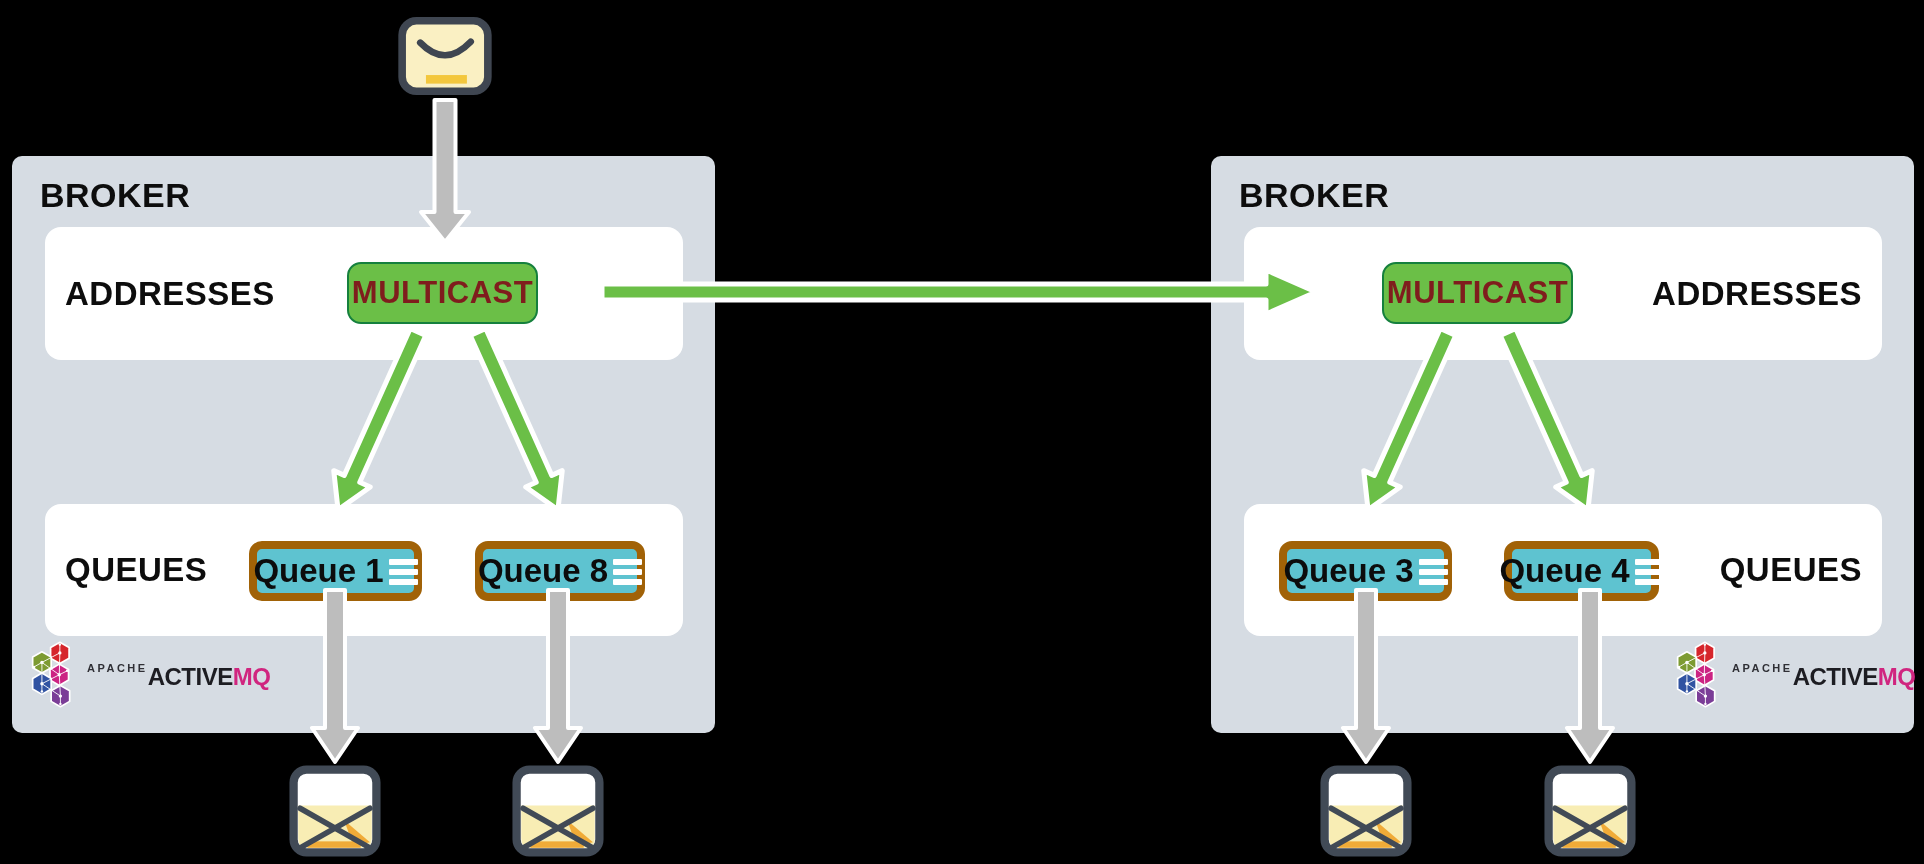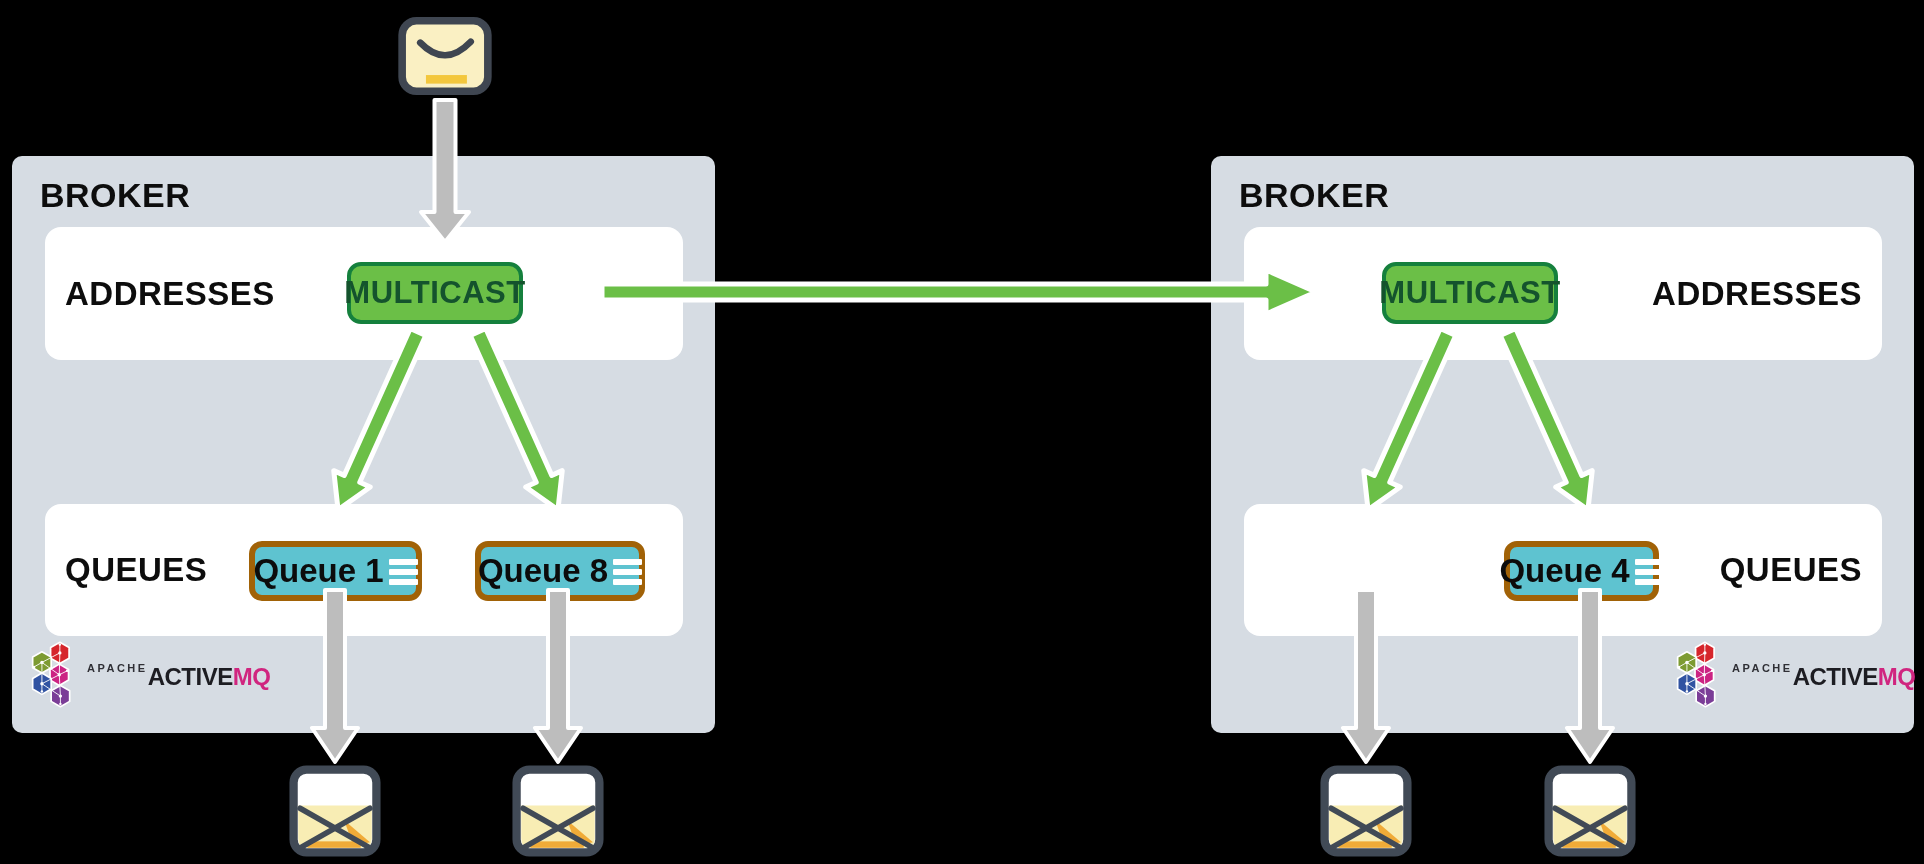--- a/index.html
+++ b/index.html
@@ -23,28 +23,28 @@
   .queues-panel{top:348px;height:132px;}
 
   .section-label{font-size:33px;font-weight:800;color:var(--text);letter-spacing:.5px;white-space:nowrap;}
   .panel .section-label{position:absolute;top:50%;transform:translateY(-50%);}
   .label-left{left:20px;}
   .label-right{right:20px;}
   .bindings-label{position:absolute;top:408px;}
   .broker-left .bindings-label{left:55px;}
   .broker-right .bindings-label{right:55px;}
 
-  .multicast-btn{position:absolute;top:35px;width:176px;height:62px;background:var(--green);
-    border:4px solid #15803d;border-radius:14px;display:flex;align-items:center;justify-content:center;
-    font-size:31px;font-weight:800;color:#14532d;letter-spacing:.5px;}
+  .multicast-btn{position:absolute;top:35px;width:191px;height:62px;background:var(--green);
+    border:2px solid #15803d;border-radius:14px;display:flex;align-items:center;justify-content:center;
+    font-size:31px;font-weight:800;color:#7f1d1d;letter-spacing:.5px;}
   .broker-left .multicast-btn{left:302px;}
   .broker-right .multicast-btn{left:138px;}
 
   .queue-btn{position:absolute;top:37px;height:60px;background:var(--teal);
-    border:6px solid #a16207;border-radius:13px;display:flex;align-items:center;justify-content:center;
+    border:8px solid #a16207;border-radius:13px;display:flex;align-items:center;justify-content:center;
     gap:5px;padding:0 10px;font-size:33px;font-weight:800;color:#0c0c0c;white-space:nowrap;}
   .q-pos-a{left:204px;width:173px;}
   .q-pos-b{left:430px;width:170px;}
   .q-pos-c{left:35px;width:173px;}
   .q-pos-d{left:260px;width:155px;}
   .q-icon{display:flex;flex-direction:column;gap:4px;margin-top:2px;}
   .q-icon i{display:block;width:29px;height:6px;background:#fff;border-radius:1px;}
 
   .amq-logo{position:absolute;top:484px;display:flex;align-items:center;gap:8px;}
   .broker-left .amq-logo{left:13px;}
@@ -148,20 +148,28 @@
     <div class="broker-title">BROKER</div>
 
     <div class="panel addresses-panel">
       <div class="multicast-btn">MULTICAST</div>
       <span class="section-label label-right">ADDRESSES</span>
     </div>
 
     <div class="section-label bindings-label">BINDINGS</div>
 
     <div class="panel queues-panel">
+      <div class="queue-btn q-pos-c">
+        <span>Queue 3</span>
+        <span class="q-icon">
+            <i></i>
+            <i></i>
+            <i></i>
+          </span>
+      </div>
       <div class="queue-btn q-pos-d">
         <span>Queue 4</span>
         <span class="q-icon">
             <i></i>
             <i></i>
             <i></i>
           </span>
       </div>
       <span class="section-label label-right">QUEUES</span>
     </div>

